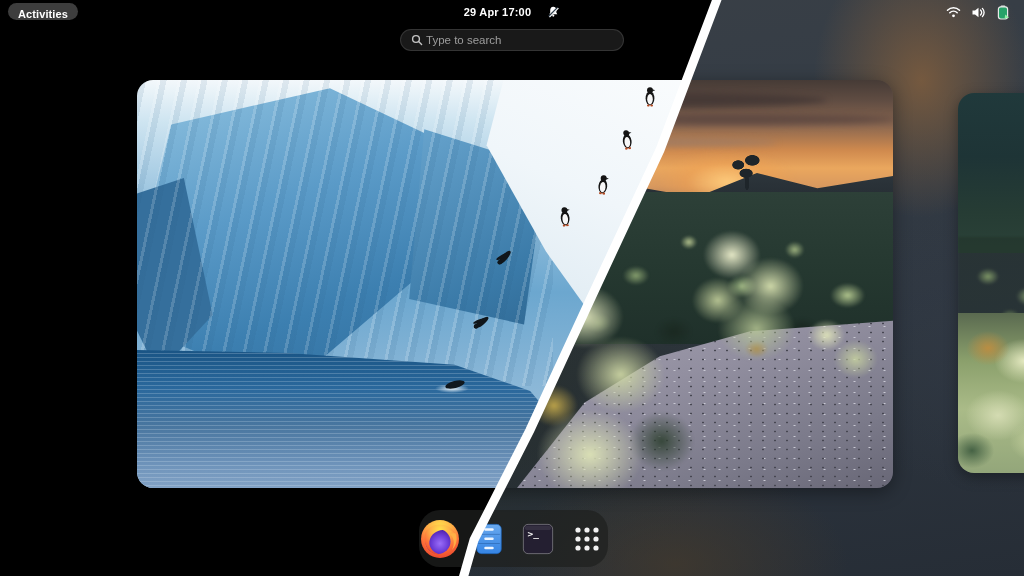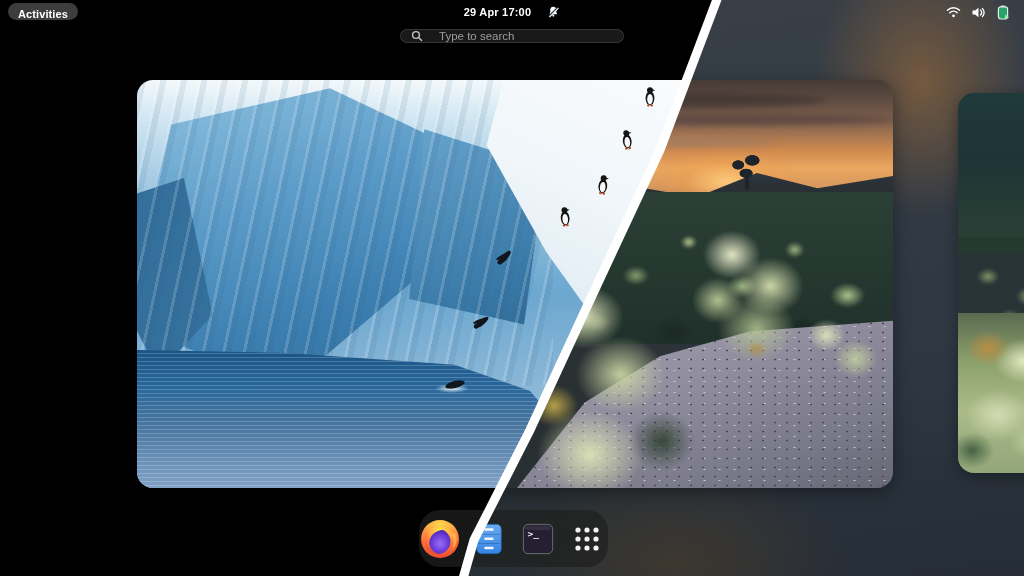--- a/index.html
+++ b/index.html
@@ -139,23 +139,23 @@
 
   
   .topbar{position:absolute;left:0;top:0;width:100%;height:24px;display:flex;align-items:center;}
   .activities{position:absolute;left:8px;top:3px;height:17px;padding:0 10px;border-radius:10px;
      background:rgba(255,255,255,.24);color:#fff;font-size:11px;font-weight:700;
      display:flex;align-items:flex-end;letter-spacing:.1px;cursor:default;}
   .clockwrap{position:absolute;left:50%;top:0;height:24px;transform:translateX(-50%);
      display:flex;align-items:center;gap:16px;color:#fff;font-size:11px;font-weight:700;letter-spacing:.2px;}
   .sysicons{position:absolute;right:14px;top:0;height:24px;display:flex;align-items:center;gap:10px;}
 
-  .searchbar{position:absolute;left:400px;top:29px;width:224px;height:14px;border-radius:11px;
+  .searchbar{position:absolute;left:400px;top:29px;width:224px;height:22px;border-radius:11px;
      background:rgba(26,26,26,.95);border:1px solid rgba(255,255,255,.12);
-     display:flex;align-items:center;gap:16px;padding:0 10px;box-sizing:border-box;}
+     display:flex;align-items:center;gap:3px;padding:0 10px;box-sizing:border-box;}
   .searchbar input{flex:1;background:transparent;border:none;outline:none;color:#ddd;
      font-family:"Liberation Sans",sans-serif;font-size:11.5px;padding:0;}
   .searchbar input::placeholder{color:#9d9d9d;}
 
   .dock{position:absolute;left:419px;top:510px;width:189px;height:57px;border-radius:21px;
      background:rgba(30,32,30,.72);display:flex;align-items:center;justify-content:center;gap:7px;}
   .dock-item{width:42px;height:42px;display:flex;align-items:center;justify-content:center;cursor:default;}
 
   .divider-svg{position:absolute;inset:0;pointer-events:none;}
 </style>

